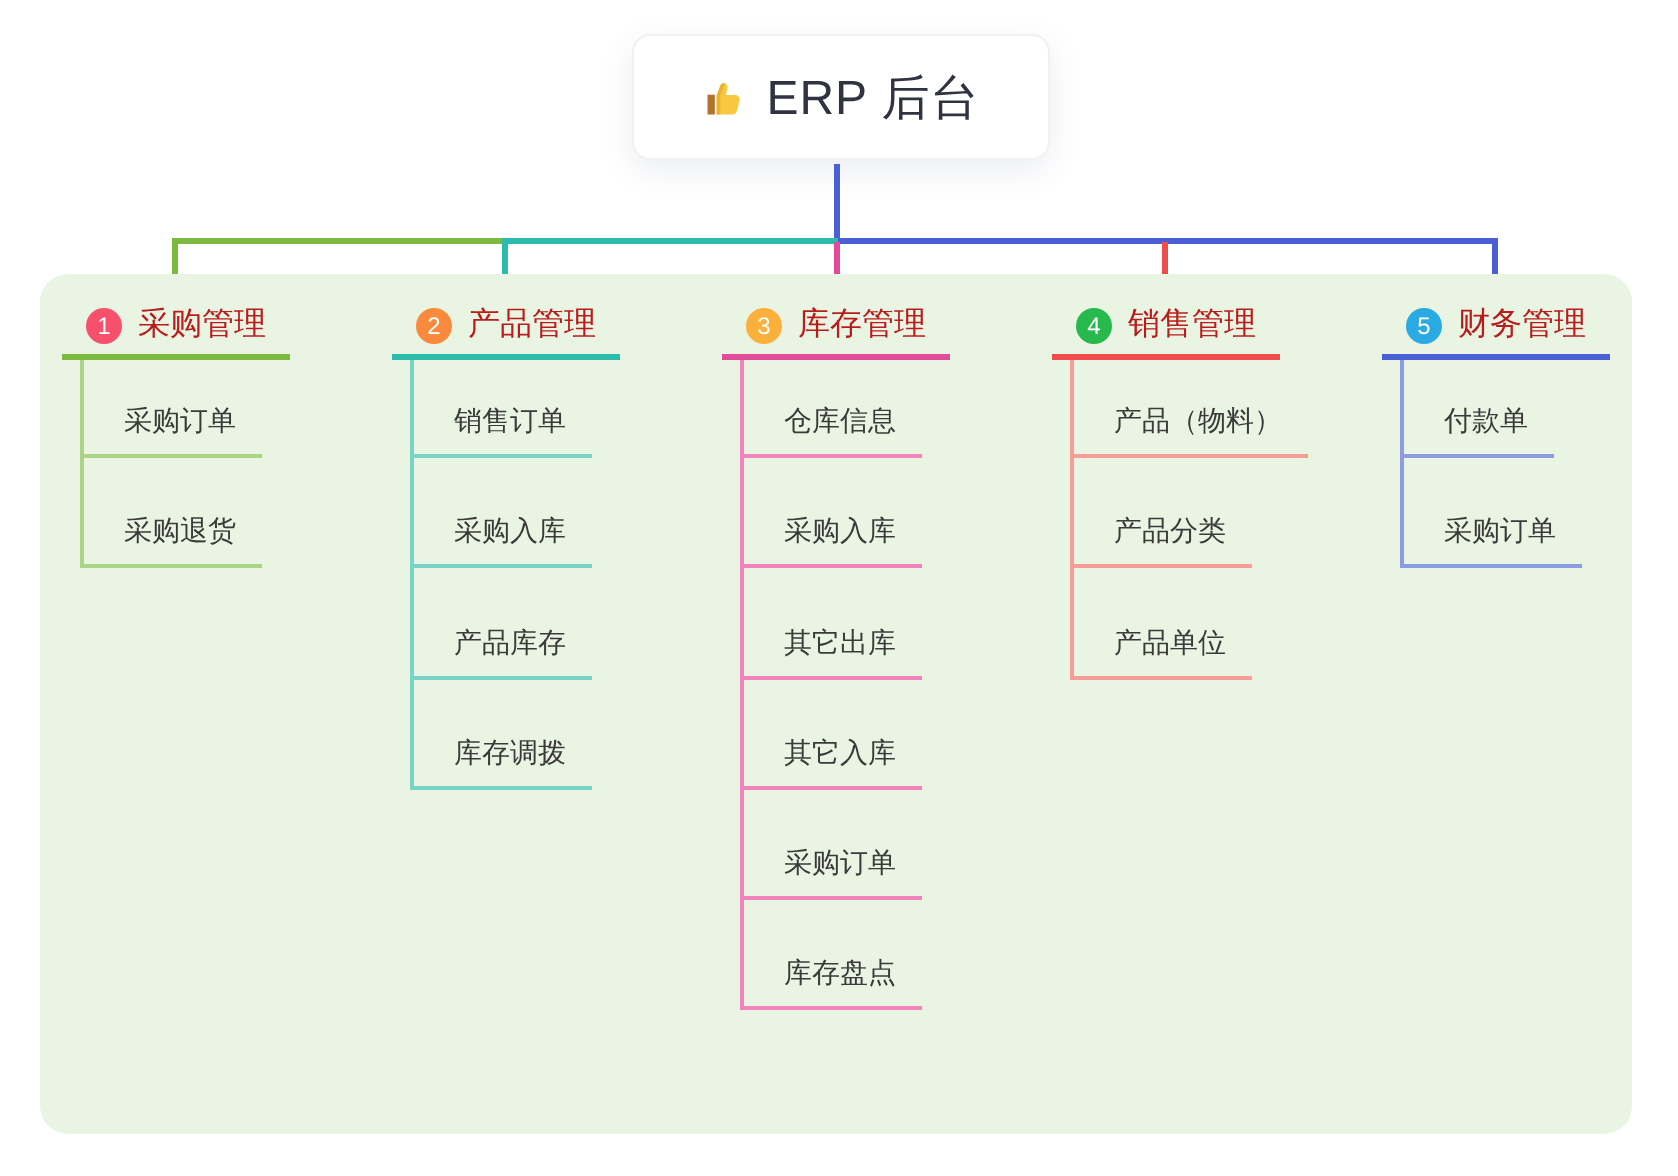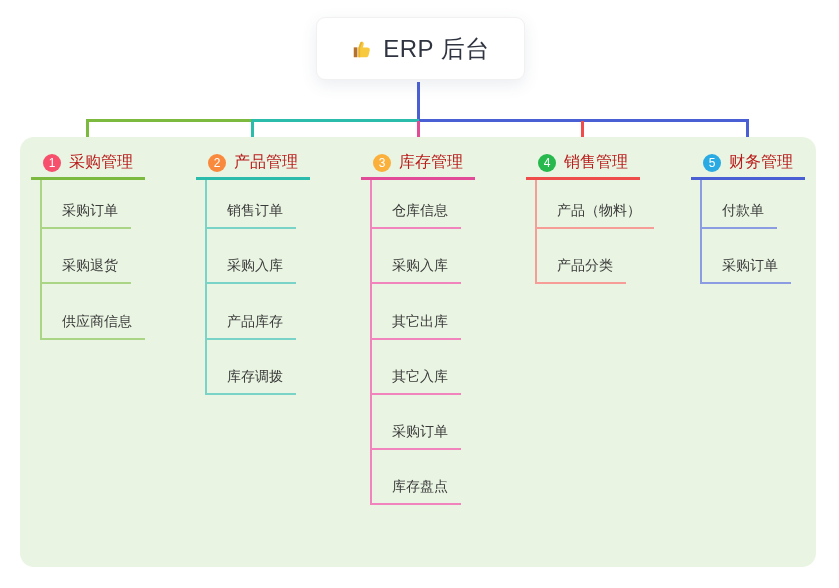--- a/index.html
+++ b/index.html
@@ -71,23 +71,20 @@
           <span class="badge" style="background: rgb(246, 80, 108);">1</span>
           <span class="branch-title">采购管理</span>
         </div>
         <div class="children">
           <div class="child">
             <span>采购订单</span>
           </div>
           <div class="child">
             <span>采购退货</span>
           </div>
-          <div class="child">
-            <span>供应商信息</span>
-          </div>
         </div>
       </div>
       <div class="branch" style="left: 196px; --main: #2bbcab; --light: #79d3c6;">
         <div class="branch-label">
           <span class="badge" style="background: rgb(249, 138, 61);">2</span>
           <span class="branch-title">产品管理</span>
         </div>
         <div class="children">
           <div class="child">
             <span>销售订单</span>
@@ -134,20 +131,23 @@
           <span class="badge" style="background: rgb(39, 185, 78);">4</span>
           <span class="branch-title">销售管理</span>
         </div>
         <div class="children">
           <div class="child">
             <span>产品（物料）</span>
           </div>
           <div class="child">
             <span>产品分类</span>
           </div>
+          <div class="child">
+            <span>产品单位</span>
+          </div>
         </div>
       </div>
       <div class="branch" style="left: 691px; --main: #4a5fd3; --light: #8c9ce2;">
         <div class="branch-label">
           <span class="badge" style="background: rgb(41, 170, 227);">5</span>
           <span class="branch-title">财务管理</span>
         </div>
         <div class="children">
           <div class="child">
             <span>付款单</span>

